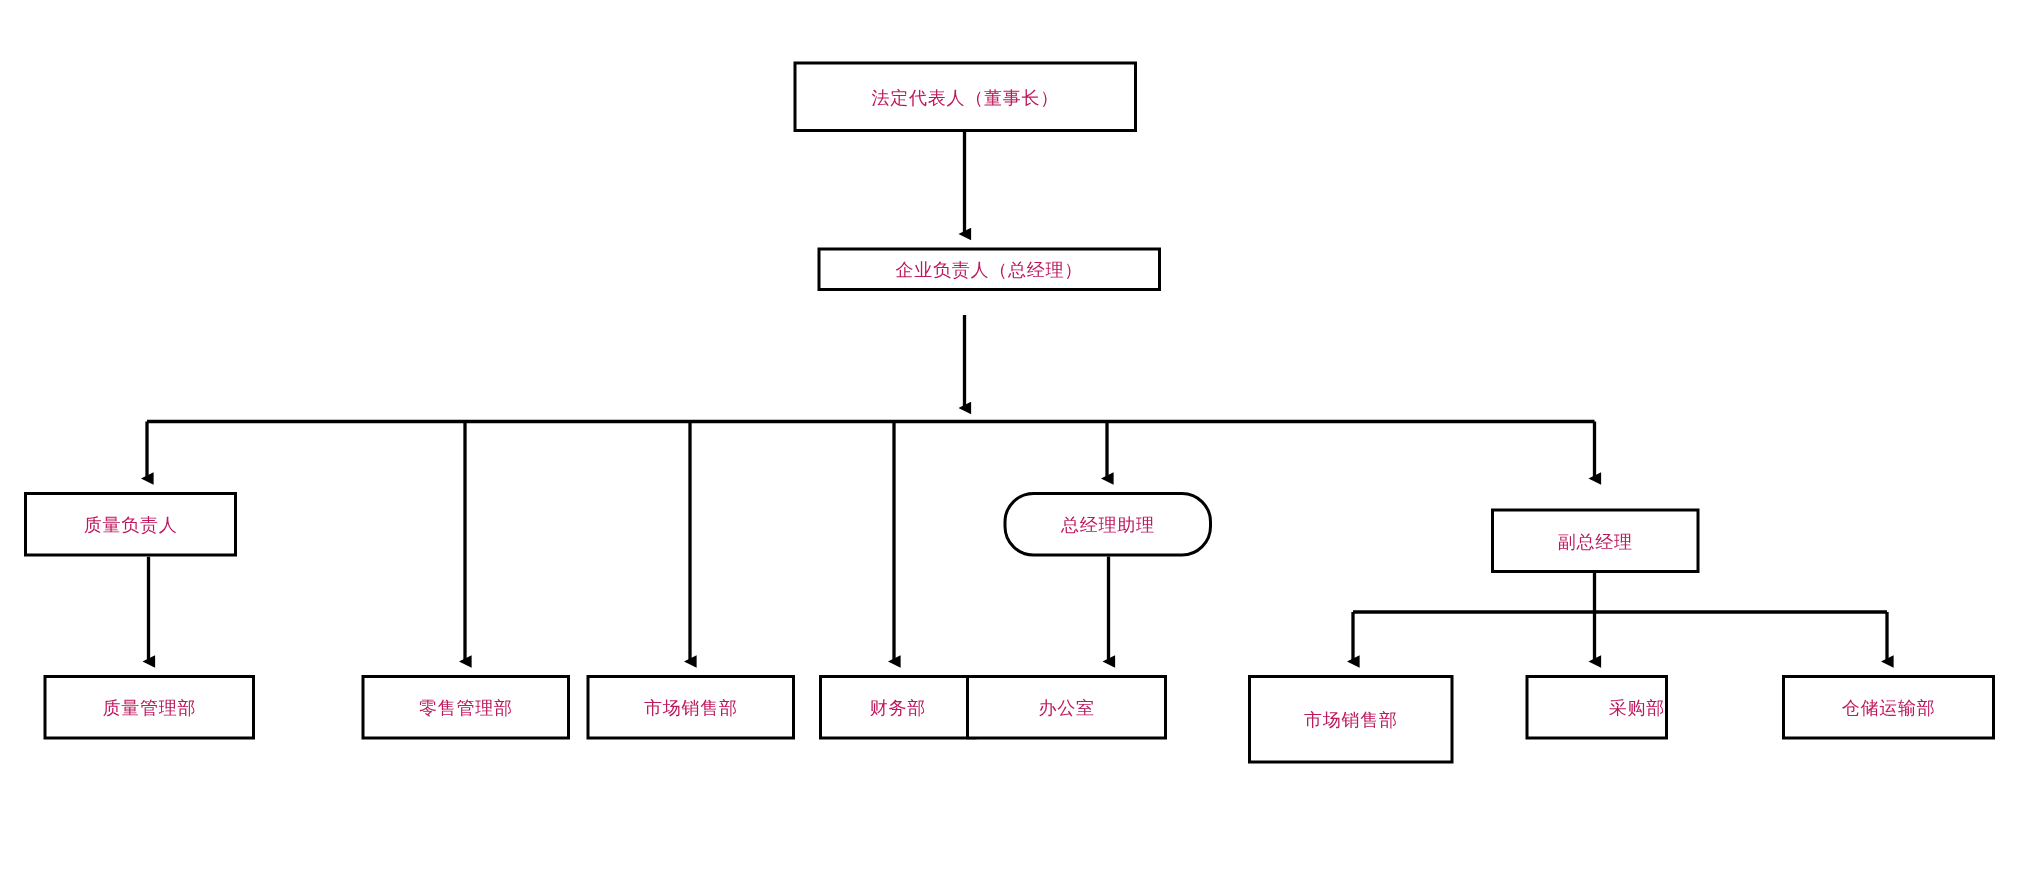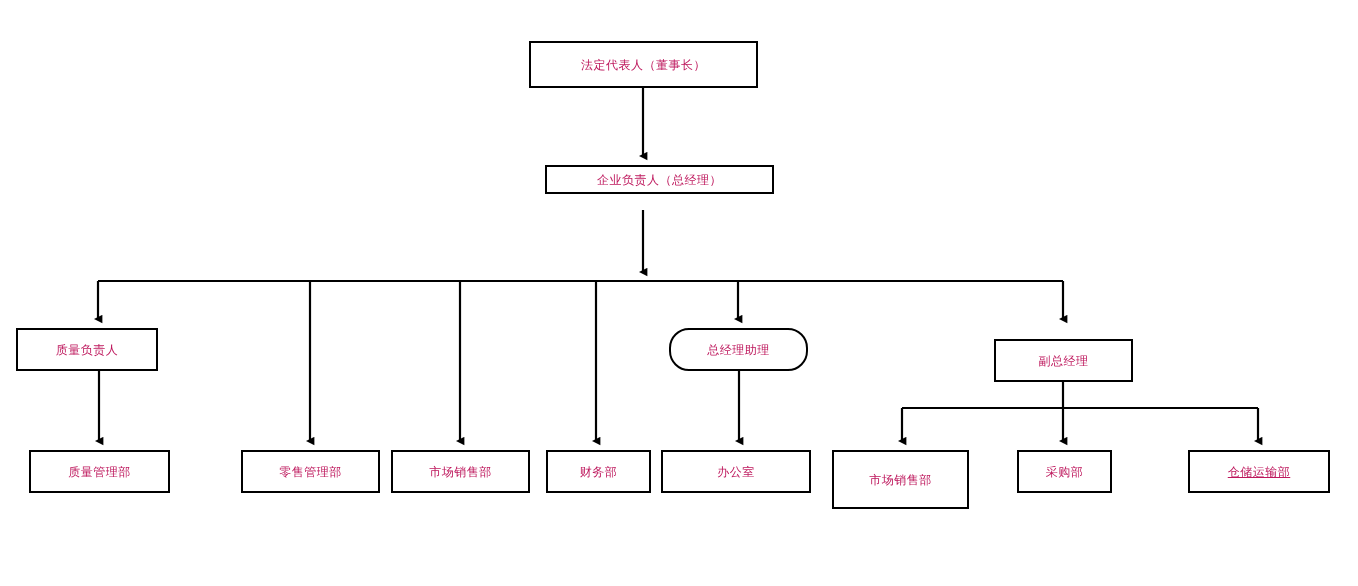--- a/index.html
+++ b/index.html
@@ -105,27 +105,27 @@
       </div>
       <div class="node" style="left: 241px; top: 450px; width: 139px; height: 43px;">
         <span class="node-label">零售管理部</span>
       </div>
       <div class="node" style="left: 391px; top: 450px; width: 139px; height: 43px;">
         <span class="node-label">市场销售部</span>
       </div>
       <div class="node" style="left: 546px; top: 450px; width: 105px; height: 43px;">
         <span class="node-label">财务部</span>
       </div>
-      <div class="node" style="left: 661px; top: 450px; width: 150px; height: 43px;">
+      <div class="node" style="left: 644px; top: 450px; width: 134px; height: 43px;">
         <span class="node-label">办公室</span>
       </div>
       <div class="node" style="left: 832px; top: 450px; width: 137px; height: 59px;">
         <span class="node-label">市场销售部</span>
       </div>
-      <div class="node" style="left: 1017px; top: 450px; width: 95px; height: 43px;">
+      <div class="node" style="left: 1017px; top: 450px; width: 95px; height: 43px; justify-content: flex-end;">
         <span class="node-label">采购部</span>
       </div>
-      <div class="node" style="left: 1188px; top: 450px; width: 142px; height: 43px; text-decoration: underline;">
+      <div class="node" style="left: 1188px; top: 450px; width: 142px; height: 43px;">
         <span class="node-label">仓储运输部</span>
       </div>
     </div>
 
 </div>
 
 </body></html>

